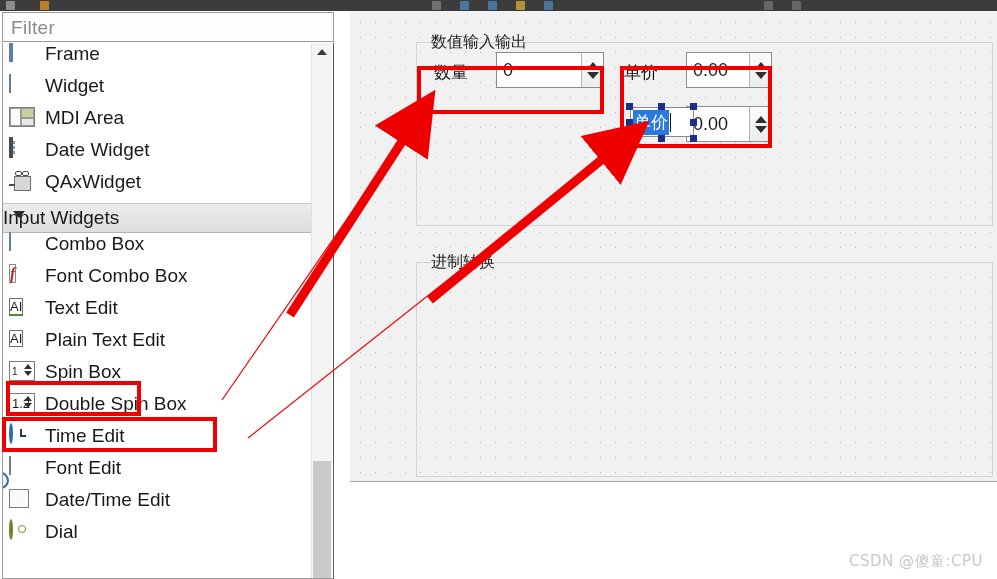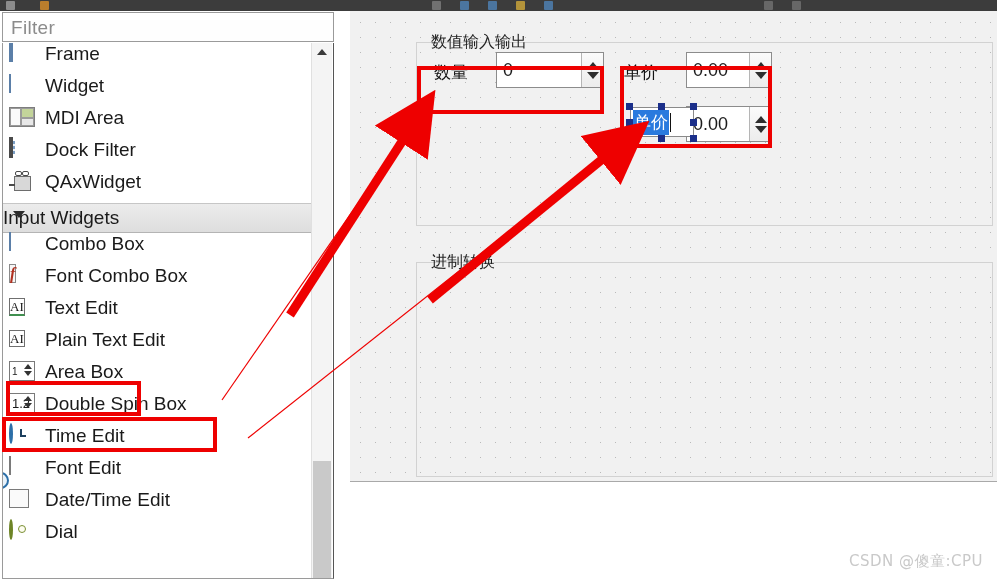--- a/index.html
+++ b/index.html
@@ -105,21 +105,21 @@
     width:26px;height:20px;box-sizing:border-box;border:1px solid #8a8a8a;background:#f6f6f6;
     font-family:"Liberation Serif","DejaVu Serif",serif;font-style:italic;font-weight:bold;
     color:#b03020;font-size:16px;line-height:18px;text-align:center;
   }
   .ico-lineedit{
     width:26px;height:18px;box-sizing:border-box;border:2px solid #6f6f6f;background:#fff;
     font-size:9px;line-height:14px;text-align:center;color:#2b2b2b;letter-spacing:-.5px;
   }
   .ico-textedit{
     width:24px;height:20px;box-sizing:border-box;border:1px solid #6f6f6f;background:#fff;
-    font-family:Liberation Serif, serif;
+    font-family:Liberation Sans, sans-serif;
     font-size:13px;line-height:15px;text-align:center;color:#1a1a1a;
     border-bottom:2px solid #3f8f4f;
   }
   .ico-spin{
     width:26px;height:20px;box-sizing:border-box;border:1px solid #7a7a7a;background:#fff;
     display:flex;align-items:center;position:relative;
   }
   .ico-spin .v{font-size:10px;color:#1a1a1a;margin-left:2px;}
   .ico-spin .ar{position:absolute;right:2px;top:2px;display:flex;flex-direction:column;gap:2px;}
   .ico-spin .ar i{width:0;height:0;border-left:4px solid transparent;border-right:4px solid transparent;}
@@ -275,21 +275,21 @@
                   <i class="m2"></i>
                   <i class="m3"></i>
                 </span>
               </span>
           </span>
           <span class="lbl">MDI Area</span>
         </div>
 
         <div class="row">
           <span class="ico"><span class="ico-dock"></span></span>
-          <span class="lbl">Dock Filter</span>
+          <span class="lbl">Date Widget</span>
         </div>
 
         <div class="row">
           <span class="ico">
             <span class="ico-qax">
               <i class="pin p1"></i><i class="pin p2"></i>
               <i class="pc c1"></i><i class="pc c2"></i>
               <i class="bd"></i><i class="lead"></i>
             </span>
           </span>
@@ -333,21 +333,21 @@
         <div class="row">
           <span class="ico">
             <span class="ico-spin">
               <span class="v">1</span>
               <span class="ar">
                   <i class="u"></i>
                   <i class="d"></i>
                 </span>
             </span>
           </span>
-          <span class="lbl">Area Box</span>
+          <span class="lbl">Spin Box</span>
         </div>
 
         <div class="row">
           <span class="ico">
             <span class="ico-spin">
               <span class="v" style="font-size:13px">1.2</span>
               <span class="ar">
                   <i class="u"></i>
                   <i class="d"></i>
                 </span>

